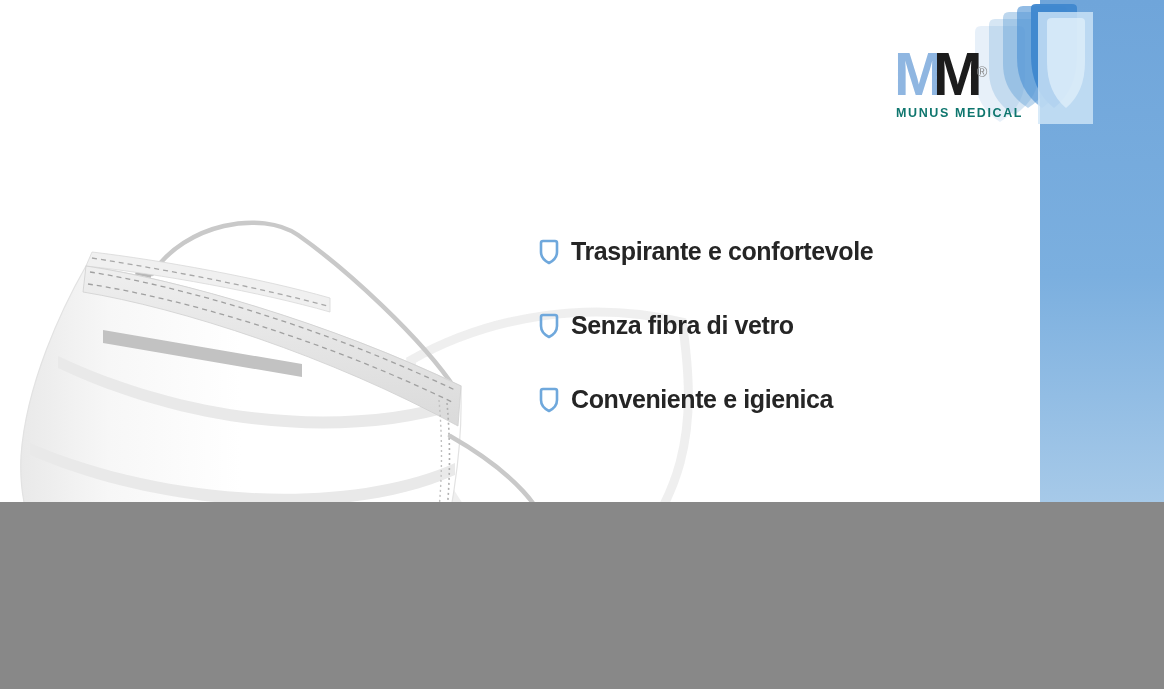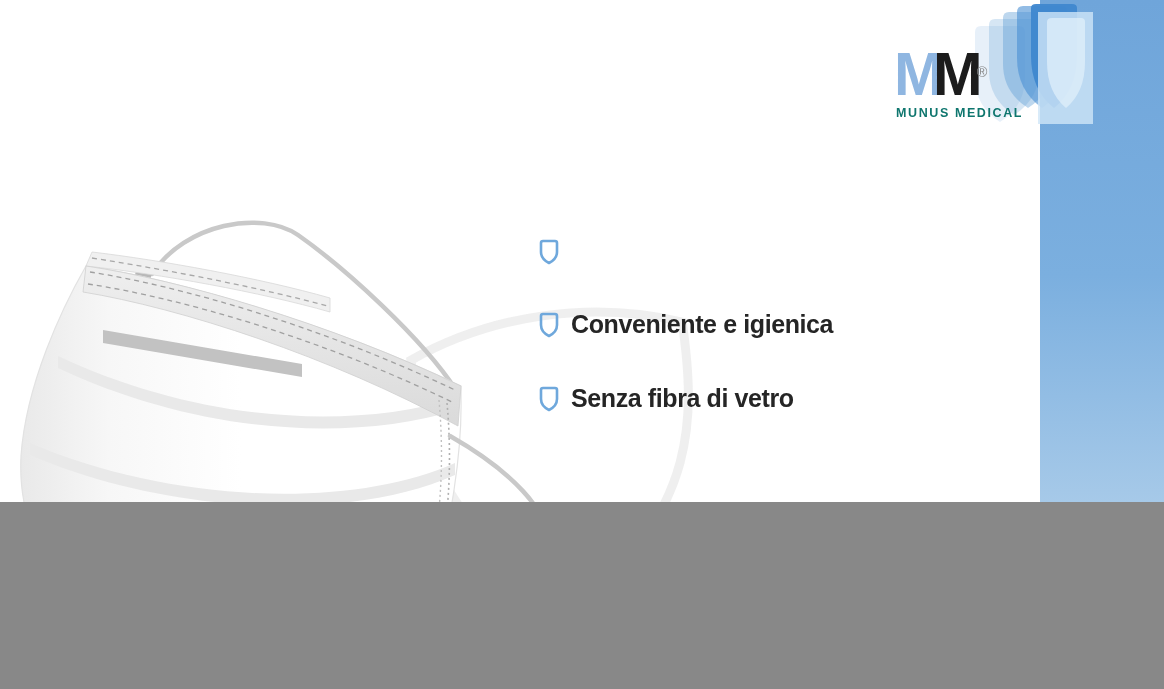--- a/index.html
+++ b/index.html
@@ -113,32 +113,33 @@
     <span class="m-blue">M</span><span class="m-dark">M</span><span class="reg">®</span>
   </div>
   <div class="logo-sub">MUNUS MEDICAL</div>
 
   <div class="features">
 
     <div class="feature-row">
       <svg class="shield" width="22" height="27" viewBox="0 0 22 27">
         <path d="M3,5 Q3,3 5,3 L17,3 Q19,3 19,5 L19,14 Q19,21 11,25 Q3,21 3,14 Z" fill="none" stroke="#6fa8dc" stroke-width="2.6" stroke-linejoin="round"></path>
       </svg>
+      <span class="feature-label">Traspirante e confortevole</span>
     </div>
 
 
 
     <div class="feature-row">
       <svg class="shield" width="22" height="27" viewBox="0 0 22 27">
         <path d="M3,5 Q3,3 5,3 L17,3 Q19,3 19,5 L19,14 Q19,21 11,25 Q3,21 3,14 Z" fill="none" stroke="#6fa8dc" stroke-width="2.6" stroke-linejoin="round"></path>
       </svg>
-      <span class="feature-label">Conveniente e igienica</span>
+      <span class="feature-label">Senza fibra di vetro</span>
     </div>
 
     <div class="feature-row">
       <svg class="shield" width="22" height="27" viewBox="0 0 22 27">
         <path d="M3,5 Q3,3 5,3 L17,3 Q19,3 19,5 L19,14 Q19,21 11,25 Q3,21 3,14 Z" fill="none" stroke="#6fa8dc" stroke-width="2.6" stroke-linejoin="round"></path>
       </svg>
-      <span class="feature-label">Senza fibra di vetro</span>
+      <span class="feature-label">Conveniente e igienica</span>
     </div>
 
   </div>
 </div>
 
 </body></html>

